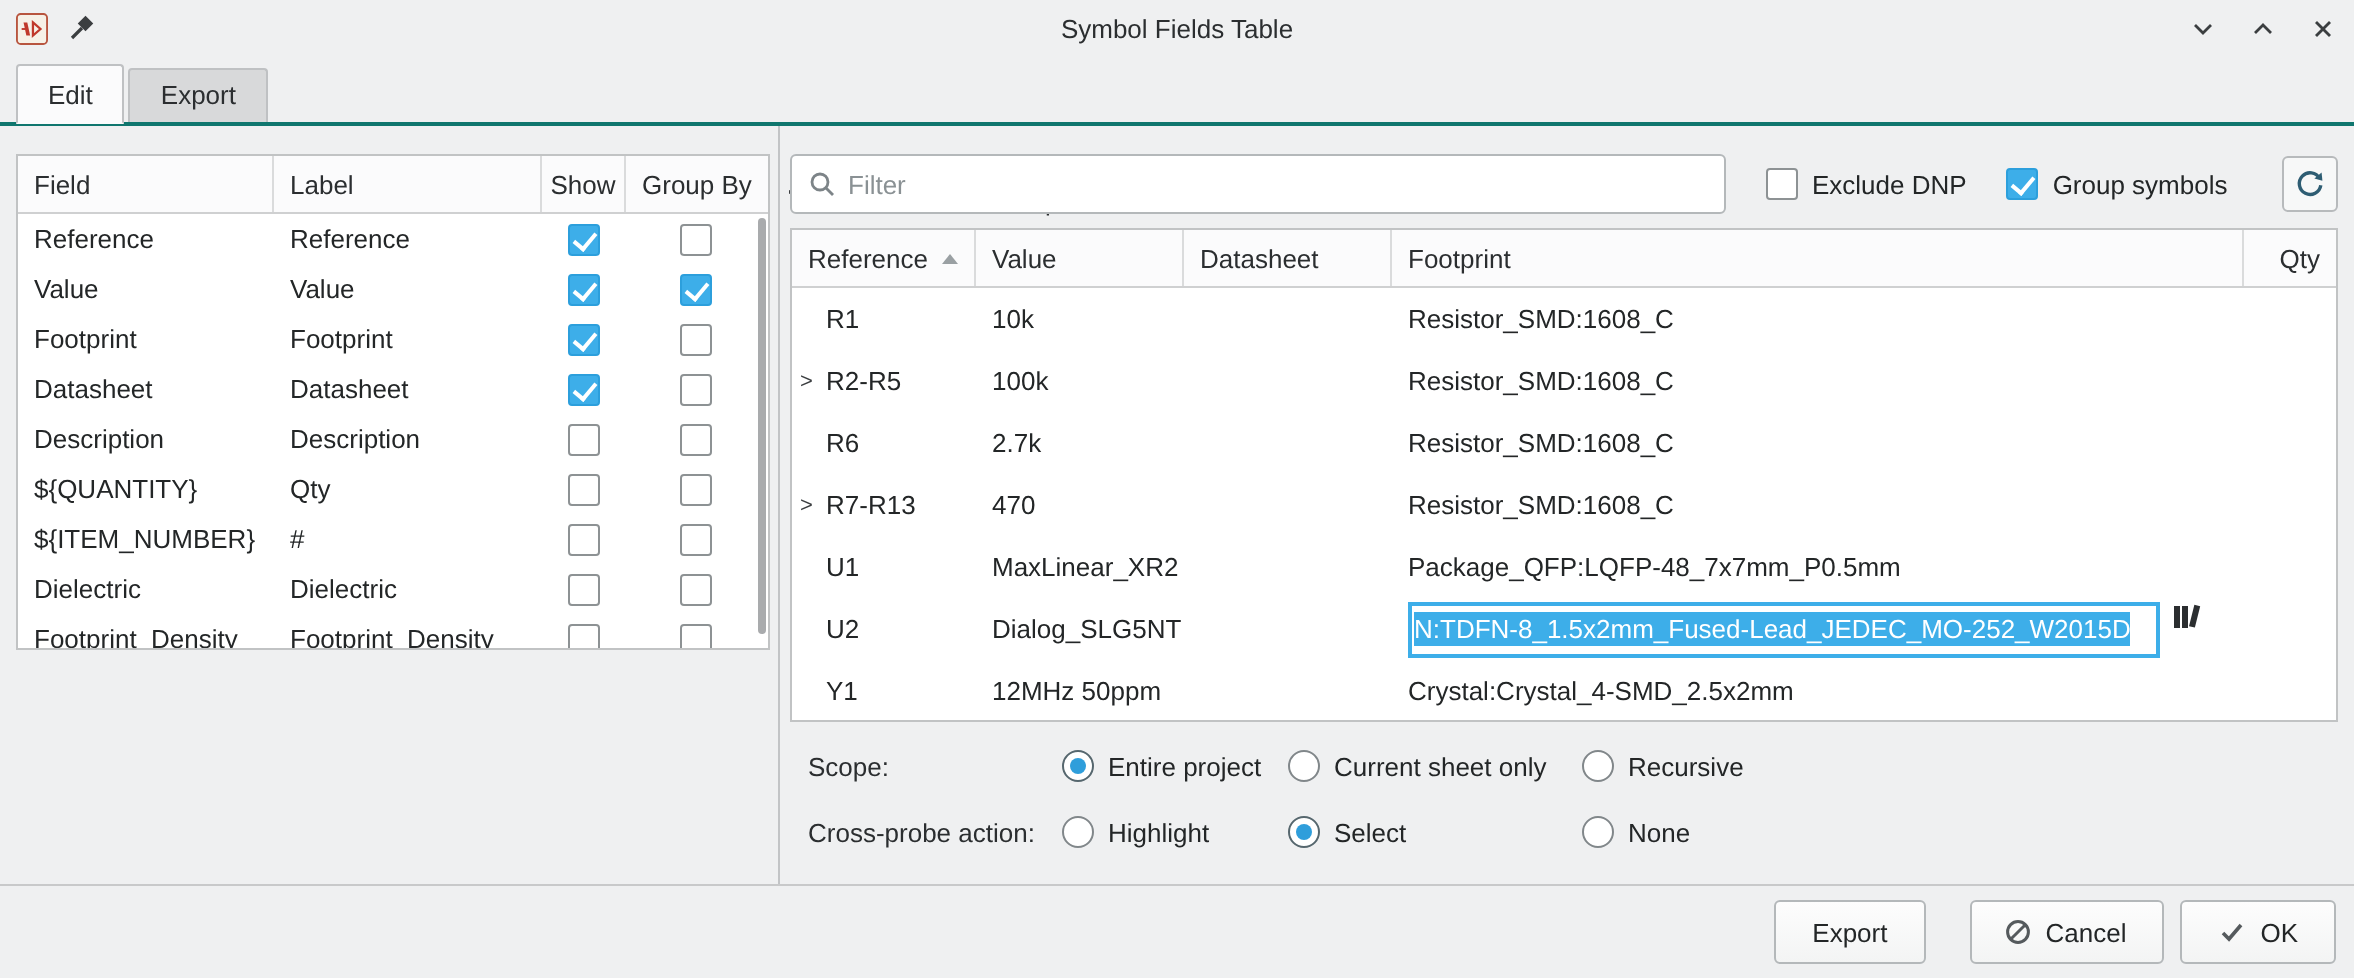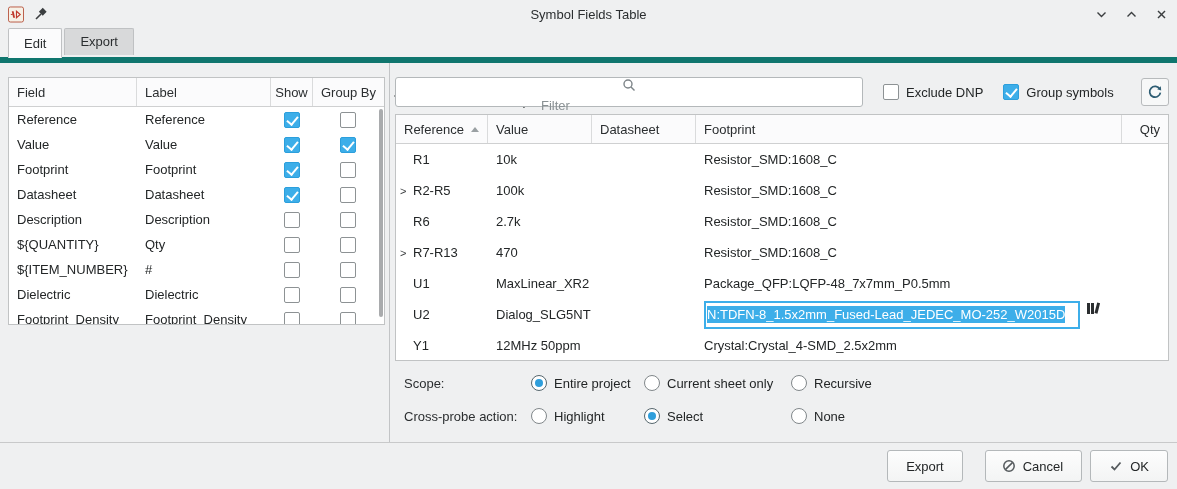--- a/index.html
+++ b/index.html
@@ -8,21 +8,21 @@
   .window { width:1177px; height:489px; display:flex; flex-direction:column; background:#eff0f1; }
 
   
   .titlebar { height:28px; position:relative; display:flex; align-items:center; padding:0 8px; flex:0 0 auto; }
   .titlebar-left { display:flex; align-items:center; gap:8px; z-index:2; }
   .win-title { position:absolute; left:0; right:0; text-align:center; font-weight:500; color:#2b2e30; }
   .titlebar-right { margin-left:auto; display:flex; align-items:center; gap:14px; z-index:2; }
   .tb-icon { width:16px; height:16px; display:flex; align-items:center; justify-content:center; }
 
   
-  .tabbar { height:35px; flex:0 0 auto; display:flex; padding-left:8px; border-bottom:6px solid #0f766e; }
+  .tabbar { height:35px; flex:0 0 auto; display:flex; align-items:flex-end; padding-left:8px; border-bottom:2px solid #0f766e; }
   .tab { height:27px; line-height:25px; padding:0 15px; background:#d8d9da; border:1px solid #bfc1c3; border-bottom:none; margin-right:2px; border-radius:2px 2px 0 0; color:#2b2e30; }
   .tab.active { background:#fbfbfc; height:30px; line-height:29px; margin-bottom:-1px; border-bottom:1px solid #fbfbfc; }
 
   
   .content { flex:1 1 auto; display:flex; padding:14px 8px 10px 8px; border-bottom:1px solid #c8c9ca; min-height:0; }
   .left-panel { width:376px; flex:0 0 auto; display:flex; }
   .splitter { width:11px; flex:0 0 auto; position:relative; }
   .splitter::after { content:""; position:absolute; left:5px; top:-14px; bottom:-10px; width:1px; background:#c2c4c6; }
   .right-panel { flex:1 1 auto; display:flex; flex-direction:column; min-width:0; }
 
@@ -51,21 +51,21 @@
   
   .left-toolbar { display:flex; gap:12px; margin:6px 0 0 2px; flex:0 0 auto; }
   .tool-btn { width:26px; height:26px; display:flex; align-items:center; justify-content:center; border-radius:3px; background:transparent; }
 
   .presets-label { margin:16px 0 8px 2px; color:#2b2e30; flex:0 0 auto;text-align:right; }
   .combo { height:30px; background:#fff; border:1px solid #b4b8ba; border-radius:3px; display:flex; align-items:center; padding:0 10px; flex:0 0 auto; }
   .combo-chev { margin-left:auto; display:flex; align-items:center; }
 
   
   .filter-row { display:flex; align-items:center; height:30px; flex:0 0 auto; }
-  .filter-input-wrap { width:468px; height:30px; border:1px solid #b4b8ba; border-radius:3px; background:#fff; display:flex; align-items:center; padding:0 8px; gap:6px;flex-direction:column; }
+  .filter-input-wrap { width:468px; height:30px; border:1px solid #b4b8ba; border-radius:3px; background:#fff; display:flex; align-items:center; padding:0 8px; gap:6px; }
   .filter-input-wrap input { border:none; outline:none; flex:1; font-family:"Liberation Sans", sans-serif; font-size:13px; color:#232627; background:transparent; }
   .filter-input-wrap input::placeholder { color:#8a9194; }
   .check-group { display:flex; align-items:center; gap:7px; margin-left:20px; white-space:nowrap; }
   .refresh-btn { width:28px; height:28px; margin-left:auto; border:1px solid #b7babc; border-radius:3px; background:#f7f8f8; display:flex; align-items:center; justify-content:center; }
 
   
   .symbols-table { margin-top:7px; border:1px solid #c1c3c4; background:#fff; height:247px; overflow:hidden; flex:0 0 auto; }
   .st-head { display:flex; height:29px; background:#fbfbfc; border-bottom:1px solid #cfd0d1; }
   .st-head > div { border-right:1px solid #dadbdc; display:flex; align-items:center; padding:0 8px; color:#2b2e30; }
   .st-head > div:last-child { border-right:none; }

